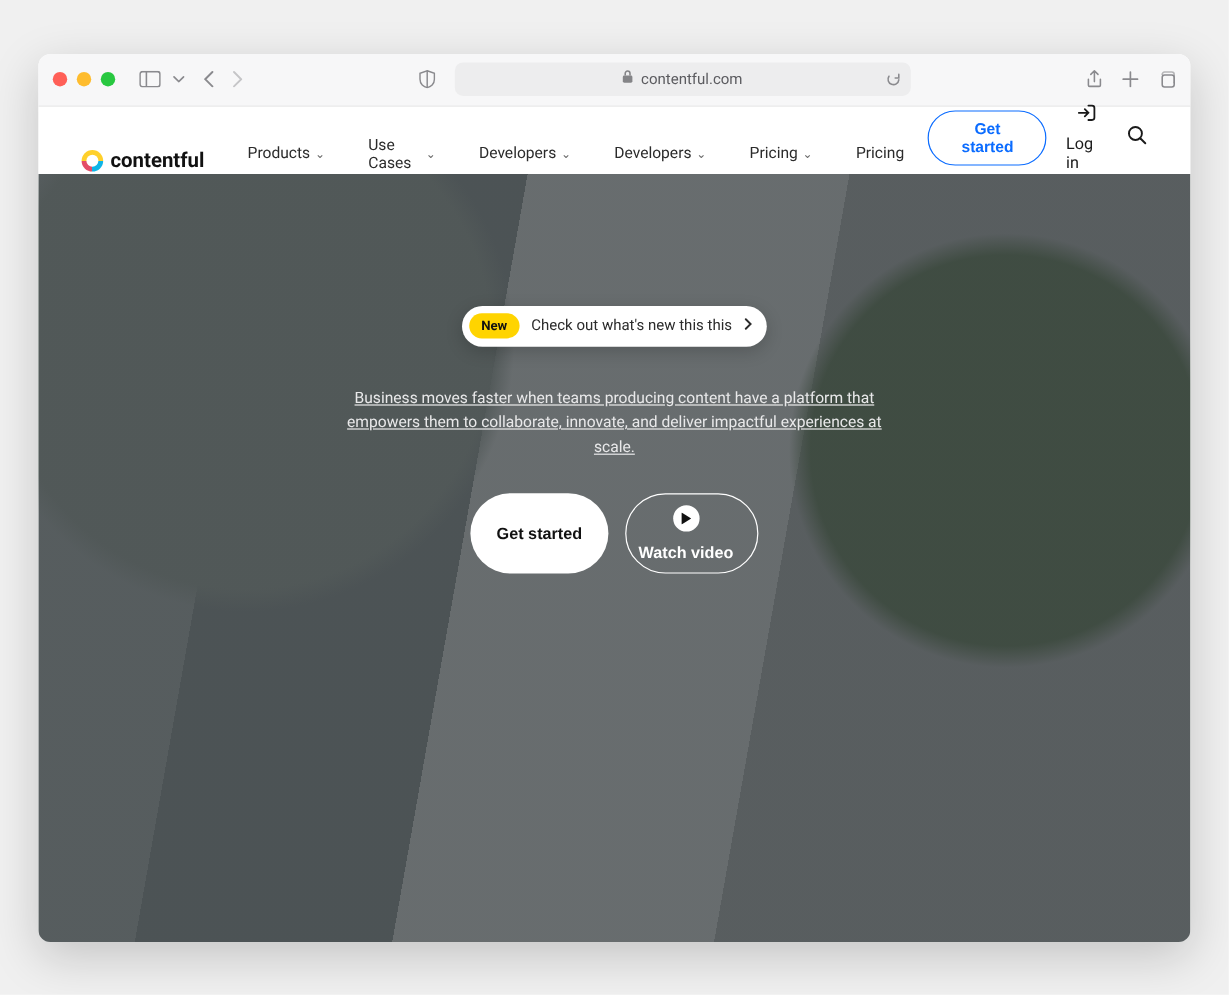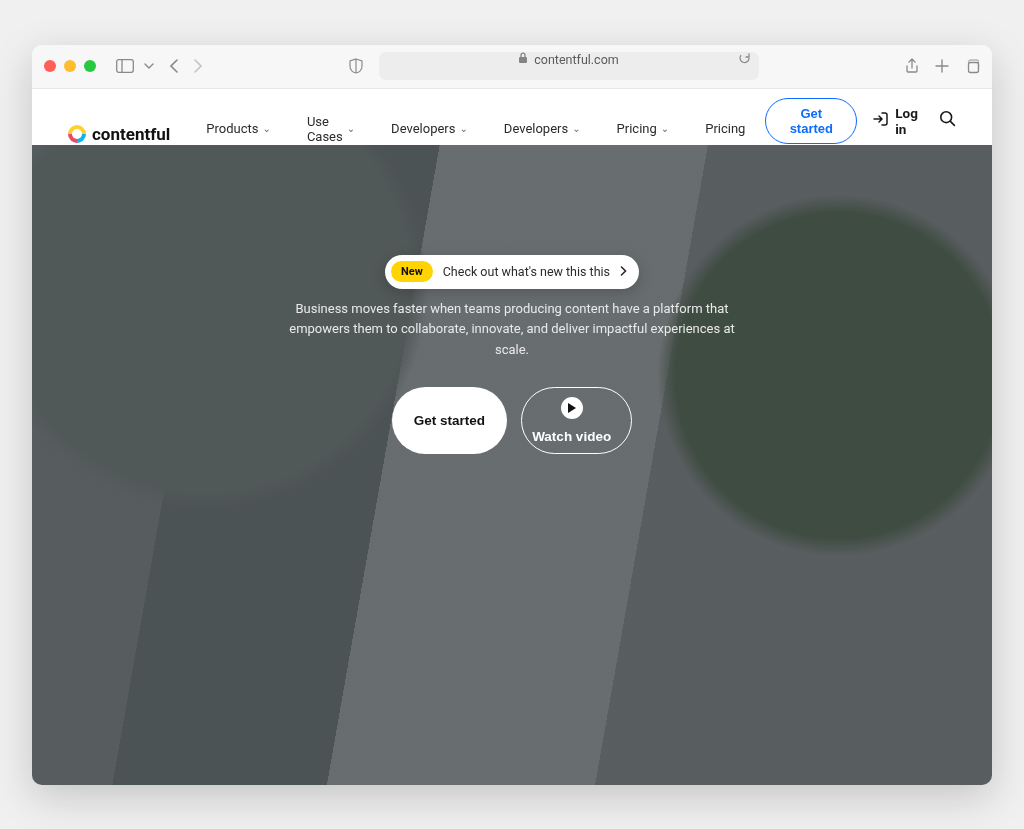--- a/index.html
+++ b/index.html
@@ -43,20 +43,21 @@
   .sidebar-toggle { margin-left: 4px; }
   .nav-arrows { display: flex; gap: 14px; margin-left: 6px; }
   .spacer-flex { flex: 1; }
   .shield { margin-right: 6px; }
   .addr {
     width: 380px;
     height: 28px;
     background: #ededee;
     border-radius: 7px;
     display: flex;
+    align-items: center;
     justify-content: center;
     gap: 6px;
     color: #5c5c60;
     font-size: 12.5px;
     position: relative;
   }
   .addr .lock { opacity: .8; }
   .addr .refresh { position: absolute; right: 8px; color: #8a8a8e; }
   .chrome-right { display: flex; gap: 16px; margin-left: auto; color: #7a7a7e; align-items: center; }
 
@@ -84,21 +85,21 @@
   .btn-outline-blue {
     border: 1.5px solid #0b6cff;
     color: #0b6cff;
     background: #fff;
     font-size: 13px;
     font-weight: 600;
     padding: 7px 16px;
     border-radius: 999px;
     cursor: pointer;
   }
-  .login { display: flex; align-items: center; gap: 6px; font-size: 13.5px; color: #1a1a1a; font-weight: 700; cursor: pointer; }
+  .login { display: flex; align-items: center; gap: 6px; font-size: 13.5px; color: #1a1a1a; font-weight: 400; cursor: pointer; flex-direction: column; }
   .search-ic { cursor: pointer; color: #1a1a1a; }
 
   
   .hero {
     flex: 1;
     position: relative;
     background:
       linear-gradient(rgba(45,48,52,0.62), rgba(45,48,52,0.62)),
       radial-gradient(circle at 18% 22%, #8c9a93 0 22%, transparent 24%),
       radial-gradient(circle at 84% 36%, #5e7a5a 0 18%, transparent 20%),
@@ -135,25 +136,26 @@
   .pill .chev-r { color: #2b2b2b; }
   .headline {
     margin-top: 26px;
     font-size: 46px;
     line-height: 1.12;
     font-weight: 800;
     letter-spacing: -0.5px;
     max-width: 640px;
   }
   .sub {
-    margin-top: 10px;
+    margin-top: 34px;
     font-size: 13px;
     line-height: 1.6;
     max-width: 480px;
     color: #e9e9ea;
+    text-decoration: underline;
   }
   .cta-row { margin-top: 26px; display: flex; gap: 14px; }
   .btn-white {
     background: #fff; color: #111; font-weight: 700; font-size: 13.5px;
     padding: 11px 22px; border-radius: 999px; border: none; cursor: pointer;
   }
   .btn-ghost {
     background: transparent; color: #fff; font-weight: 700; font-size: 13.5px;
     padding: 9px 20px 9px 10px; border-radius: 999px; border: 1.6px solid #fff; cursor: pointer;
     display: inline-flex; align-items: center; gap: 10px; flex-direction: column;

